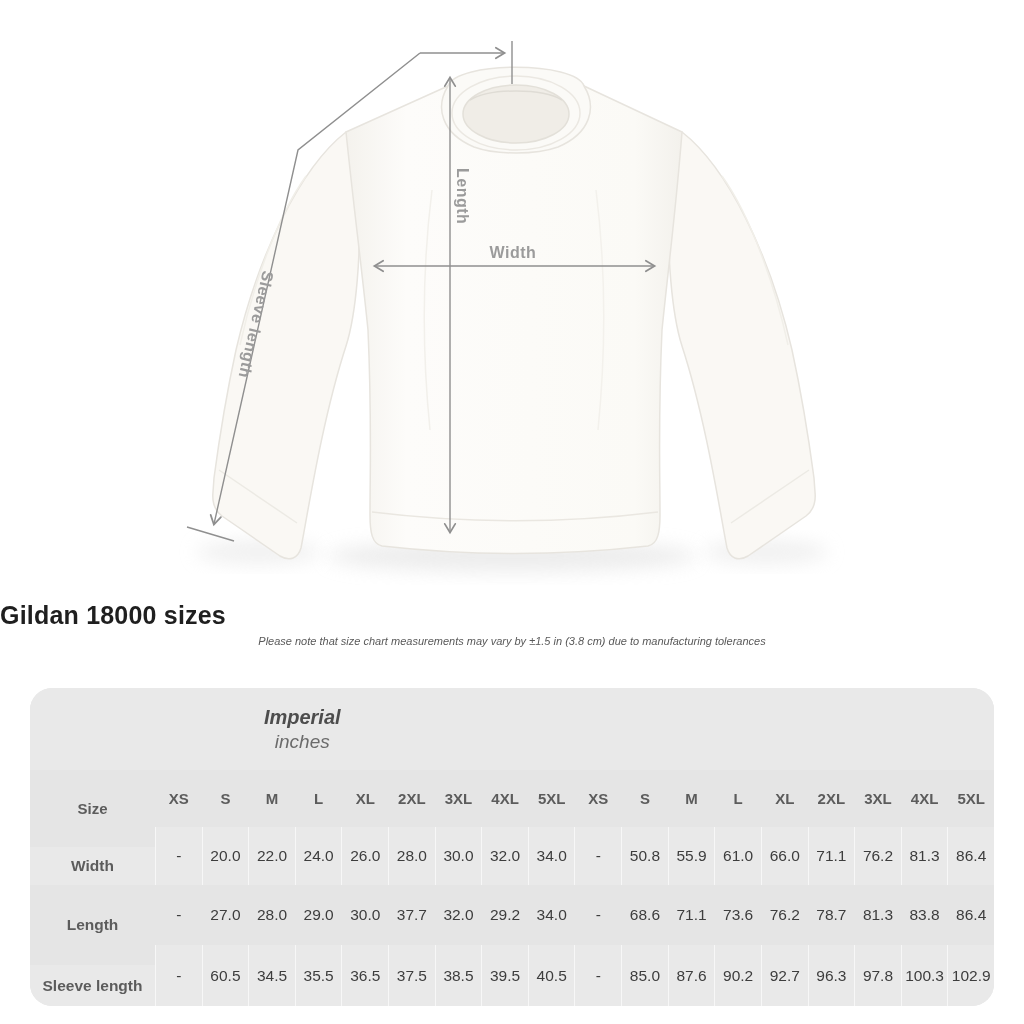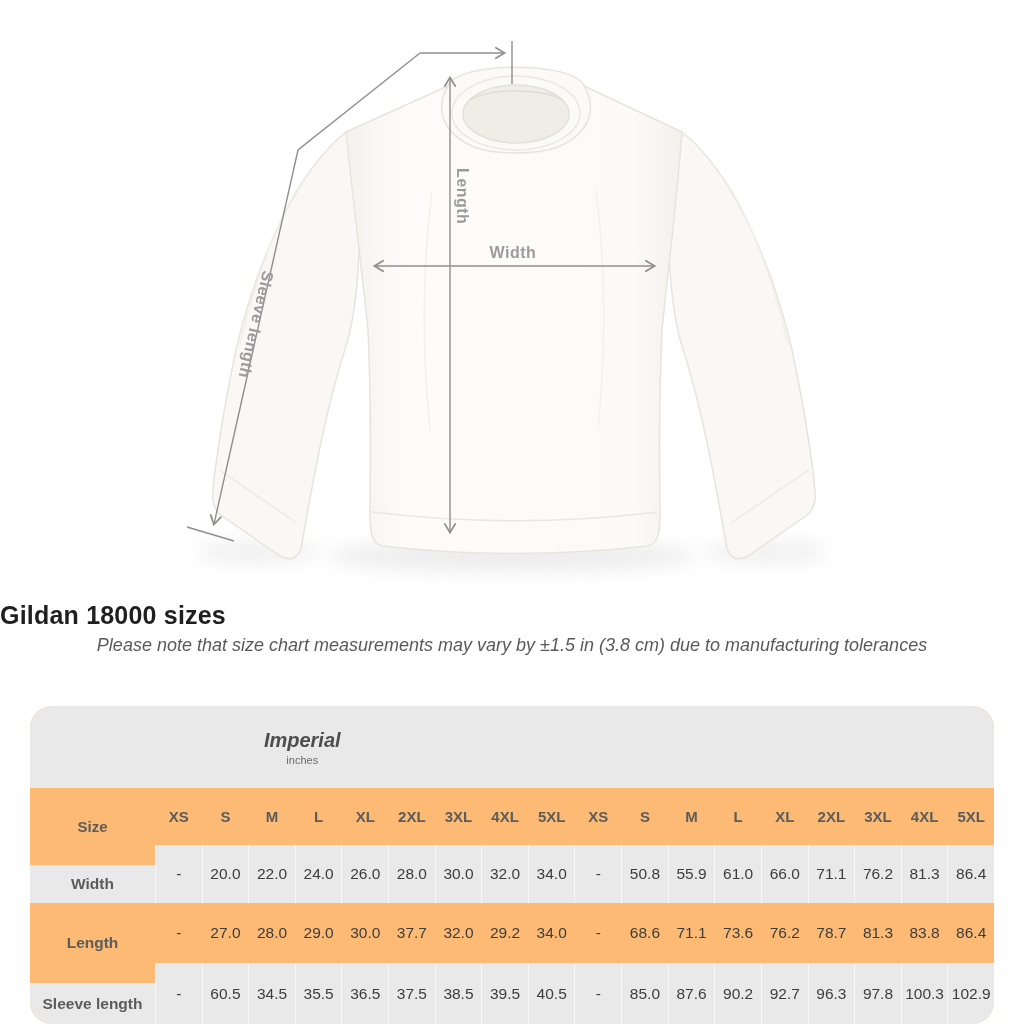--- a/index.html
+++ b/index.html
@@ -11,36 +11,36 @@
   
   #figure{position:absolute;left:0;top:0;width:1024px;height:665px;}
   .measure-label{fill:var(--measure-text,#9b9b9b);font-weight:bold;font-size:16px;letter-spacing:.5px;}
   
   .title{
     position:absolute;top:601px;left:0;width:100%;text-align:left;
     font-size:25px;font-weight:bold;color:var(--title,#1f1f1f);letter-spacing:.2px;
   }
   .subtitle{
     position:absolute;top:635px;left:0;width:100%;text-align:center;
-    font-size:18px;font-style:italic;color:var(--subtitle,#595959);
+    font-size:11px;font-style:italic;color:var(--subtitle,#595959);
   }
   
   .size-table{
-    position:absolute;left:30px;top:706px;width:964px;height:318px;
-    border-radius:22px;overflow:hidden;background:#fdba74;
+    position:absolute;left:30px;top:688px;width:964px;height:318px;
+    border-radius:22px;overflow:hidden;background:#e5e5e5;
   }
   .band{
     display:grid;grid-template-columns:125px repeat(18,1fr);
     height:82px;background:var(--band,#e9e9e9);
   }
   .band-cell{display:flex;flex-direction:column;align-items:center;justify-content:center;gap:2px;}
   .band-cell.imperial{grid-column:1 / span 10;}
   .band-cell.metric{grid-column:11 / span 9;}
   .unit-title{font-size:20px;font-weight:bold;font-style:italic;color:#4d4d4d;}
-  .unit-sub{font-size:11px;color:#6b6b6b;}
+  .unit-sub{font-size:19px;font-style:italic;color:#6b6b6b;}
   #grid{
     display:grid;grid-template-columns:125px repeat(18,1fr);
     grid-template-rows:57px 58px 60px 61px;
   }
   .cell{
     display:flex;align-items:center;justify-content:center;
     font-size:15.5px;color:var(--value-text,#3d3d3d);
     border-left:1px solid transparent;
   }
   .cell.first{border-left:none;margin-top:20px;}

